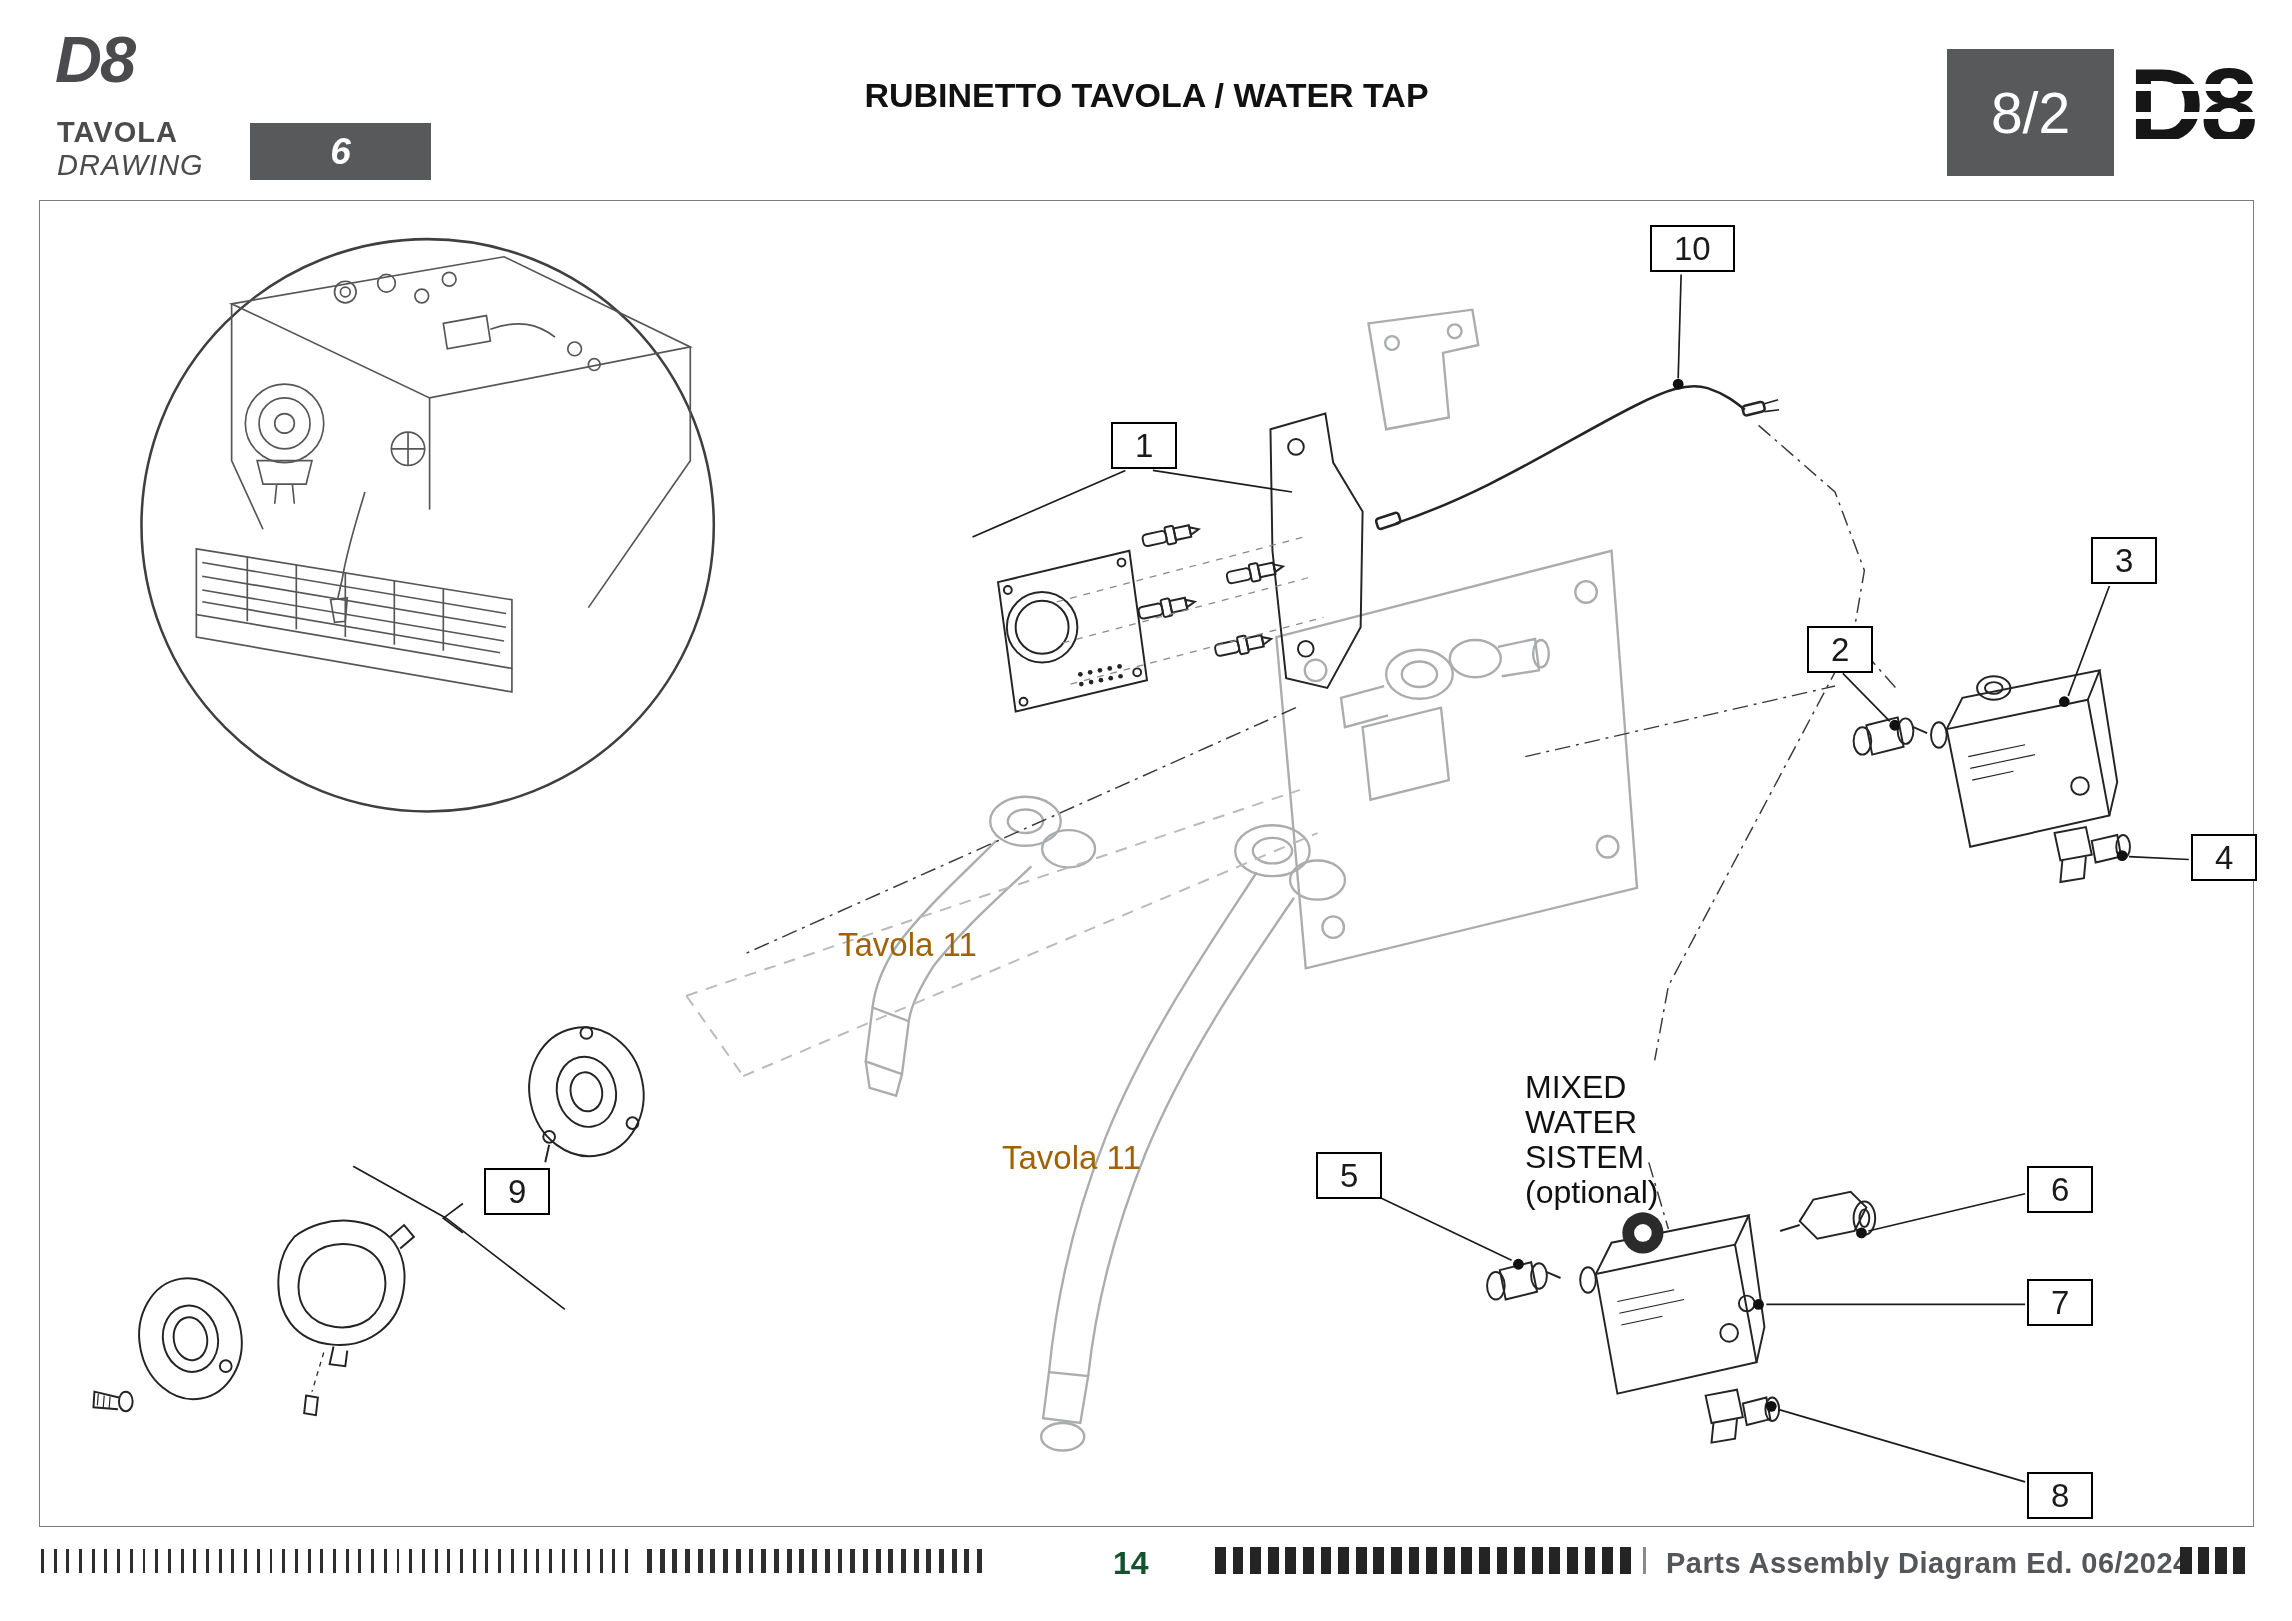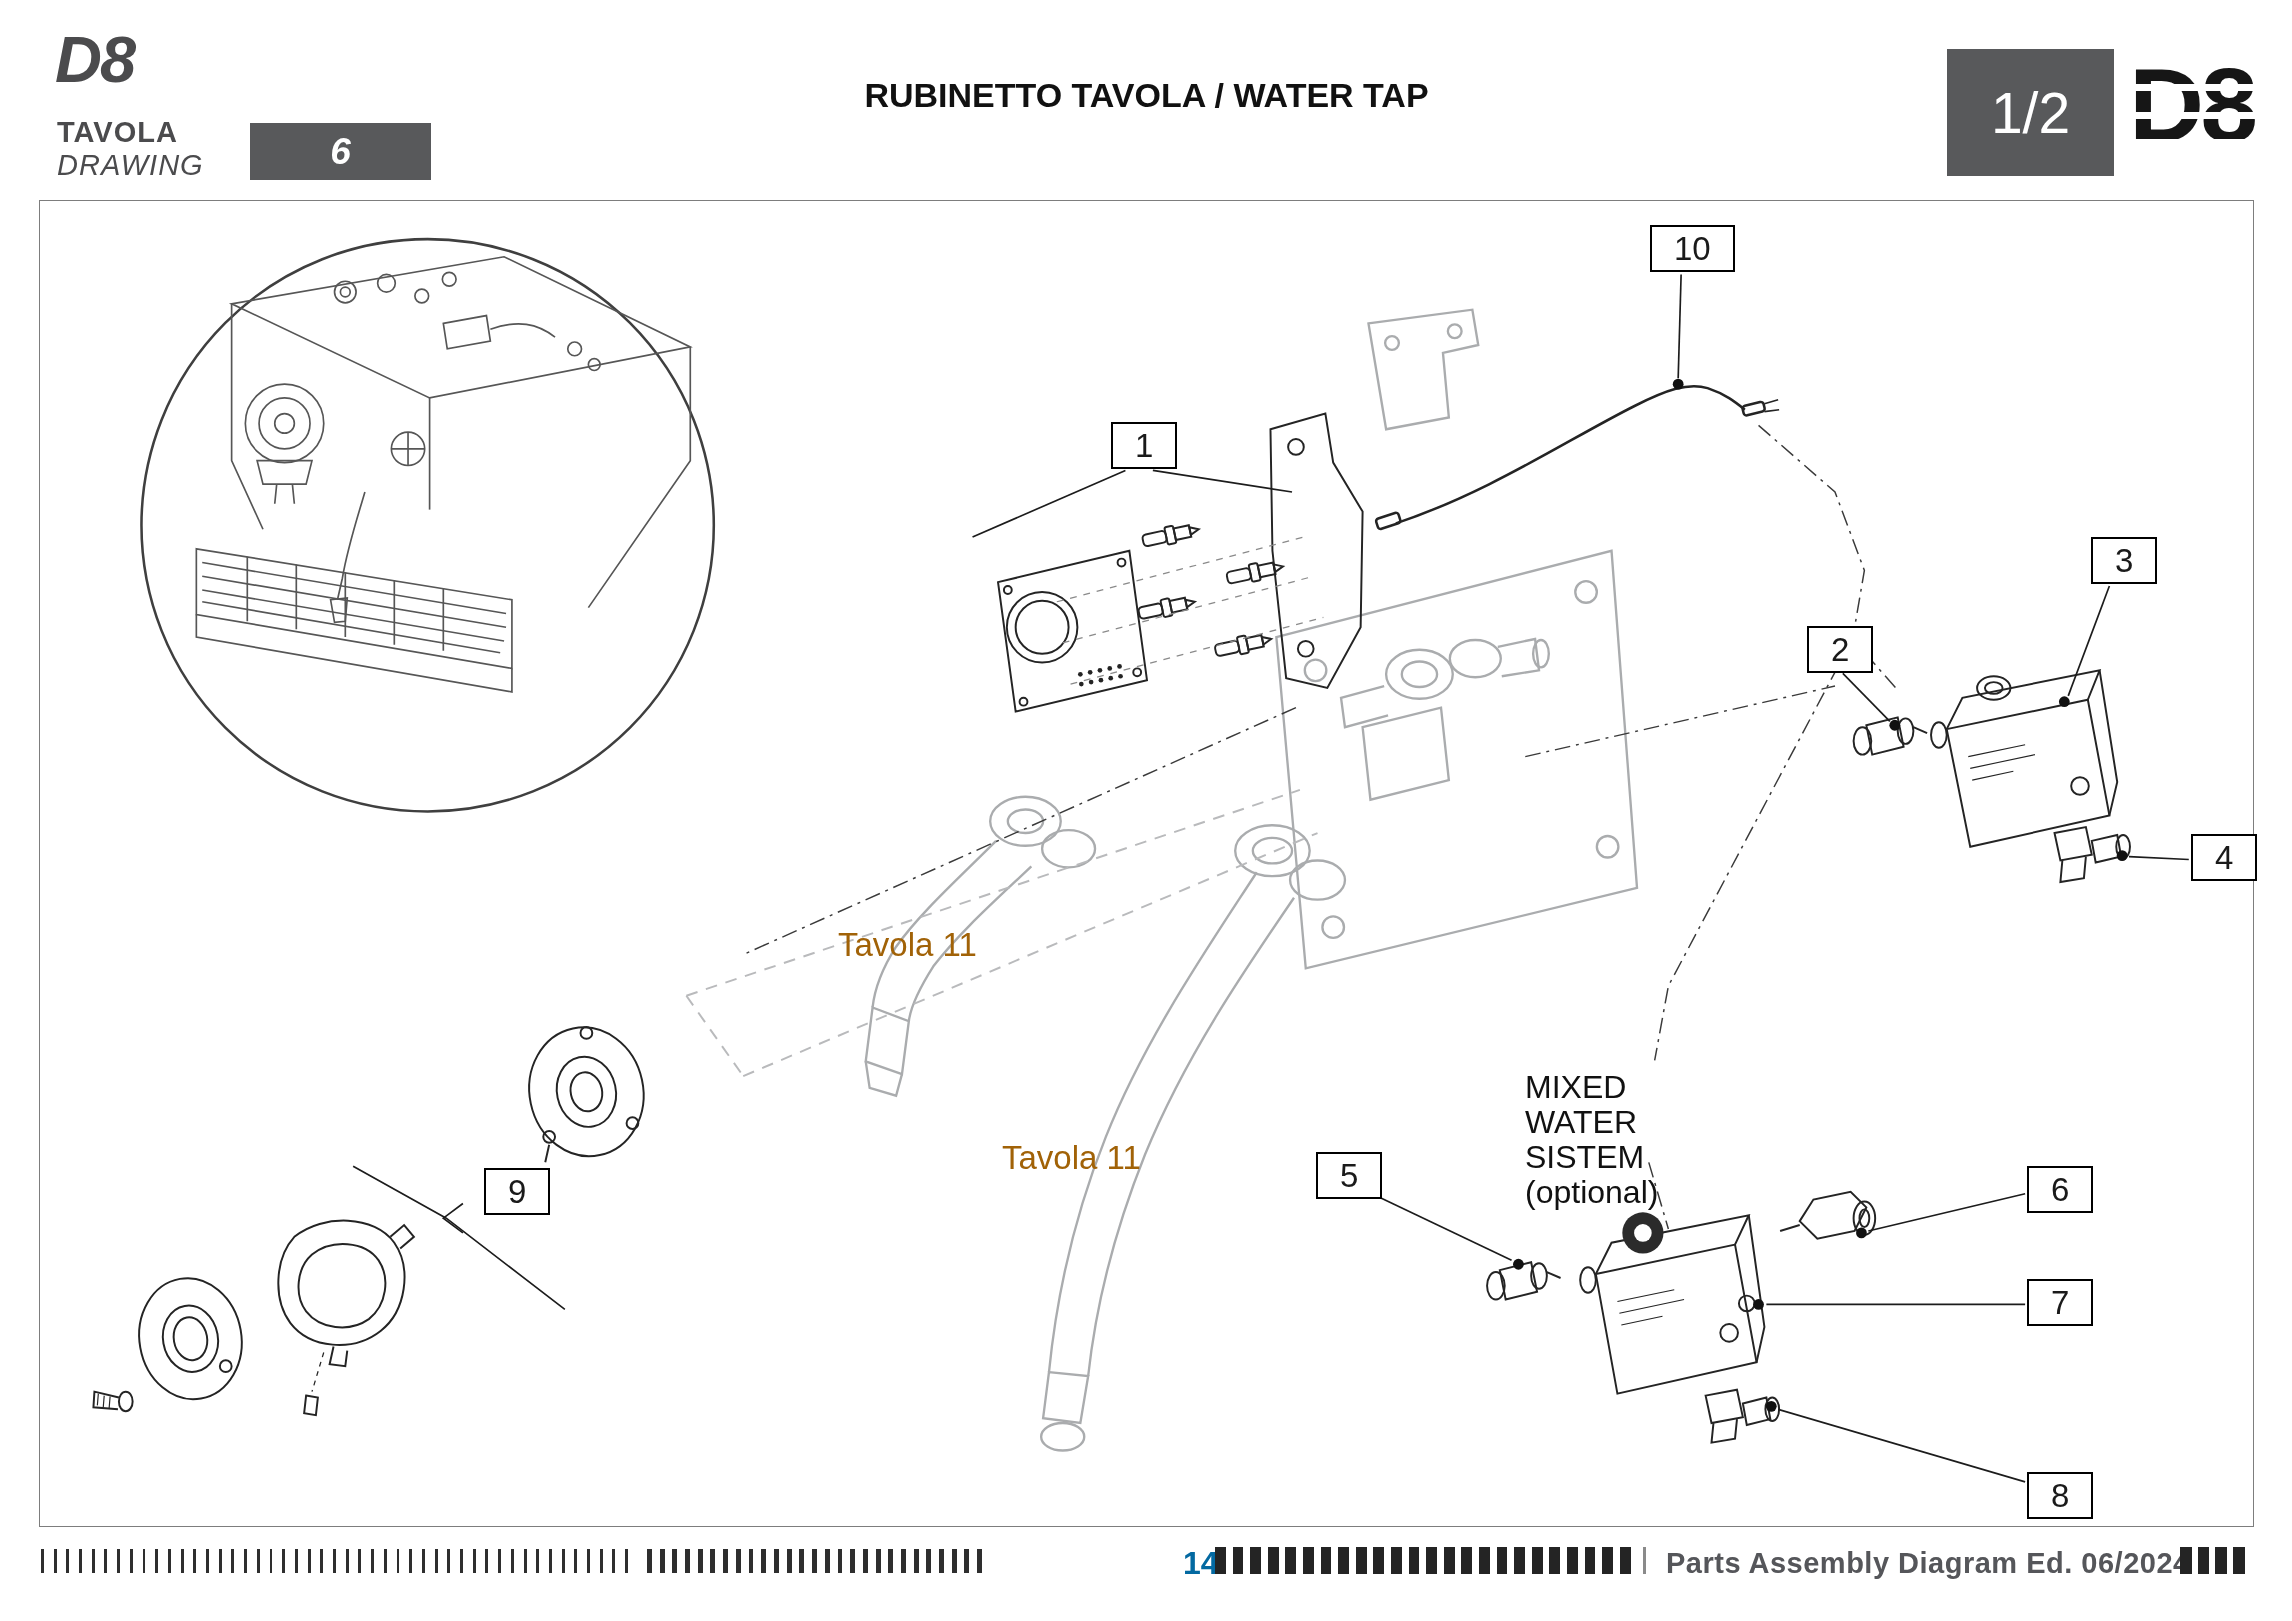--- a/index.html
+++ b/index.html
@@ -29,36 +29,36 @@
        display:flex;align-items:center;justify-content:center;font-size:33px;padding:0 22px;}
   
   .tavola-ref{font-size:33px;color:#a16207;}
   .mixed-label{left:1525px;top:1070px;width:235px;text-align:left;font-size:32px;line-height:35px;color:#111;}
   
   .ticks{height:23.5px;top:1549px;}
   .t1{left:41px;width:588px;background:repeating-linear-gradient(90deg,#2e2e2e 0 2.9px,transparent 2.9px 12.7px);}
   .t2{left:647px;width:343px;background:repeating-linear-gradient(90deg,#2e2e2e 0 4.9px,transparent 4.9px 12.7px);}
   .t3{left:1215px;top:1547px;width:420px;height:26.5px;background:repeating-linear-gradient(90deg,#242424 0 10.8px,transparent 10.8px 17.6px);}
   .t4{left:2180px;top:1547px;width:65px;height:26.5px;background:repeating-linear-gradient(90deg,#242424 0 11.8px,transparent 11.8px 17.6px);}
-  .page-num{left:1183px;top:1545px;font-size:32px;font-weight:bold;color:#0369a1;}
+  .page-num{left:1113px;top:1545px;font-size:32px;font-weight:bold;color:#14532d;}
   .sep{left:1643px;top:1547px;width:2.9px;height:26.5px;background:#8a8a8a;}
   .edition{left:1666px;top:1547px;font-size:29px;font-weight:bold;color:#55565a;letter-spacing:0.5px;}
 </style>
 </head>
 <body>
 
 <div class="abs logo-left">D8</div>
 <div class="abs tavola-label">TAVOLA</div>
 <div class="abs drawing-label">DRAWING</div>
 <div class="abs table-num-box">
   <span>6</span>
 </div>
 <div class="abs page-title">RUBINETTO TAVOLA / WATER TAP</div>
 <div class="abs page-indicator">
-  <span>1/2</span>
+  <span>8/2</span>
 </div>
 <div class="abs brand-logo">
   <span>D8</span>
   <i class="slat s1"></i>
   <i class="slat s2"></i>
   <i class="slat s3"></i>
 </div>
 
 <div class="abs frame"></div>
 

